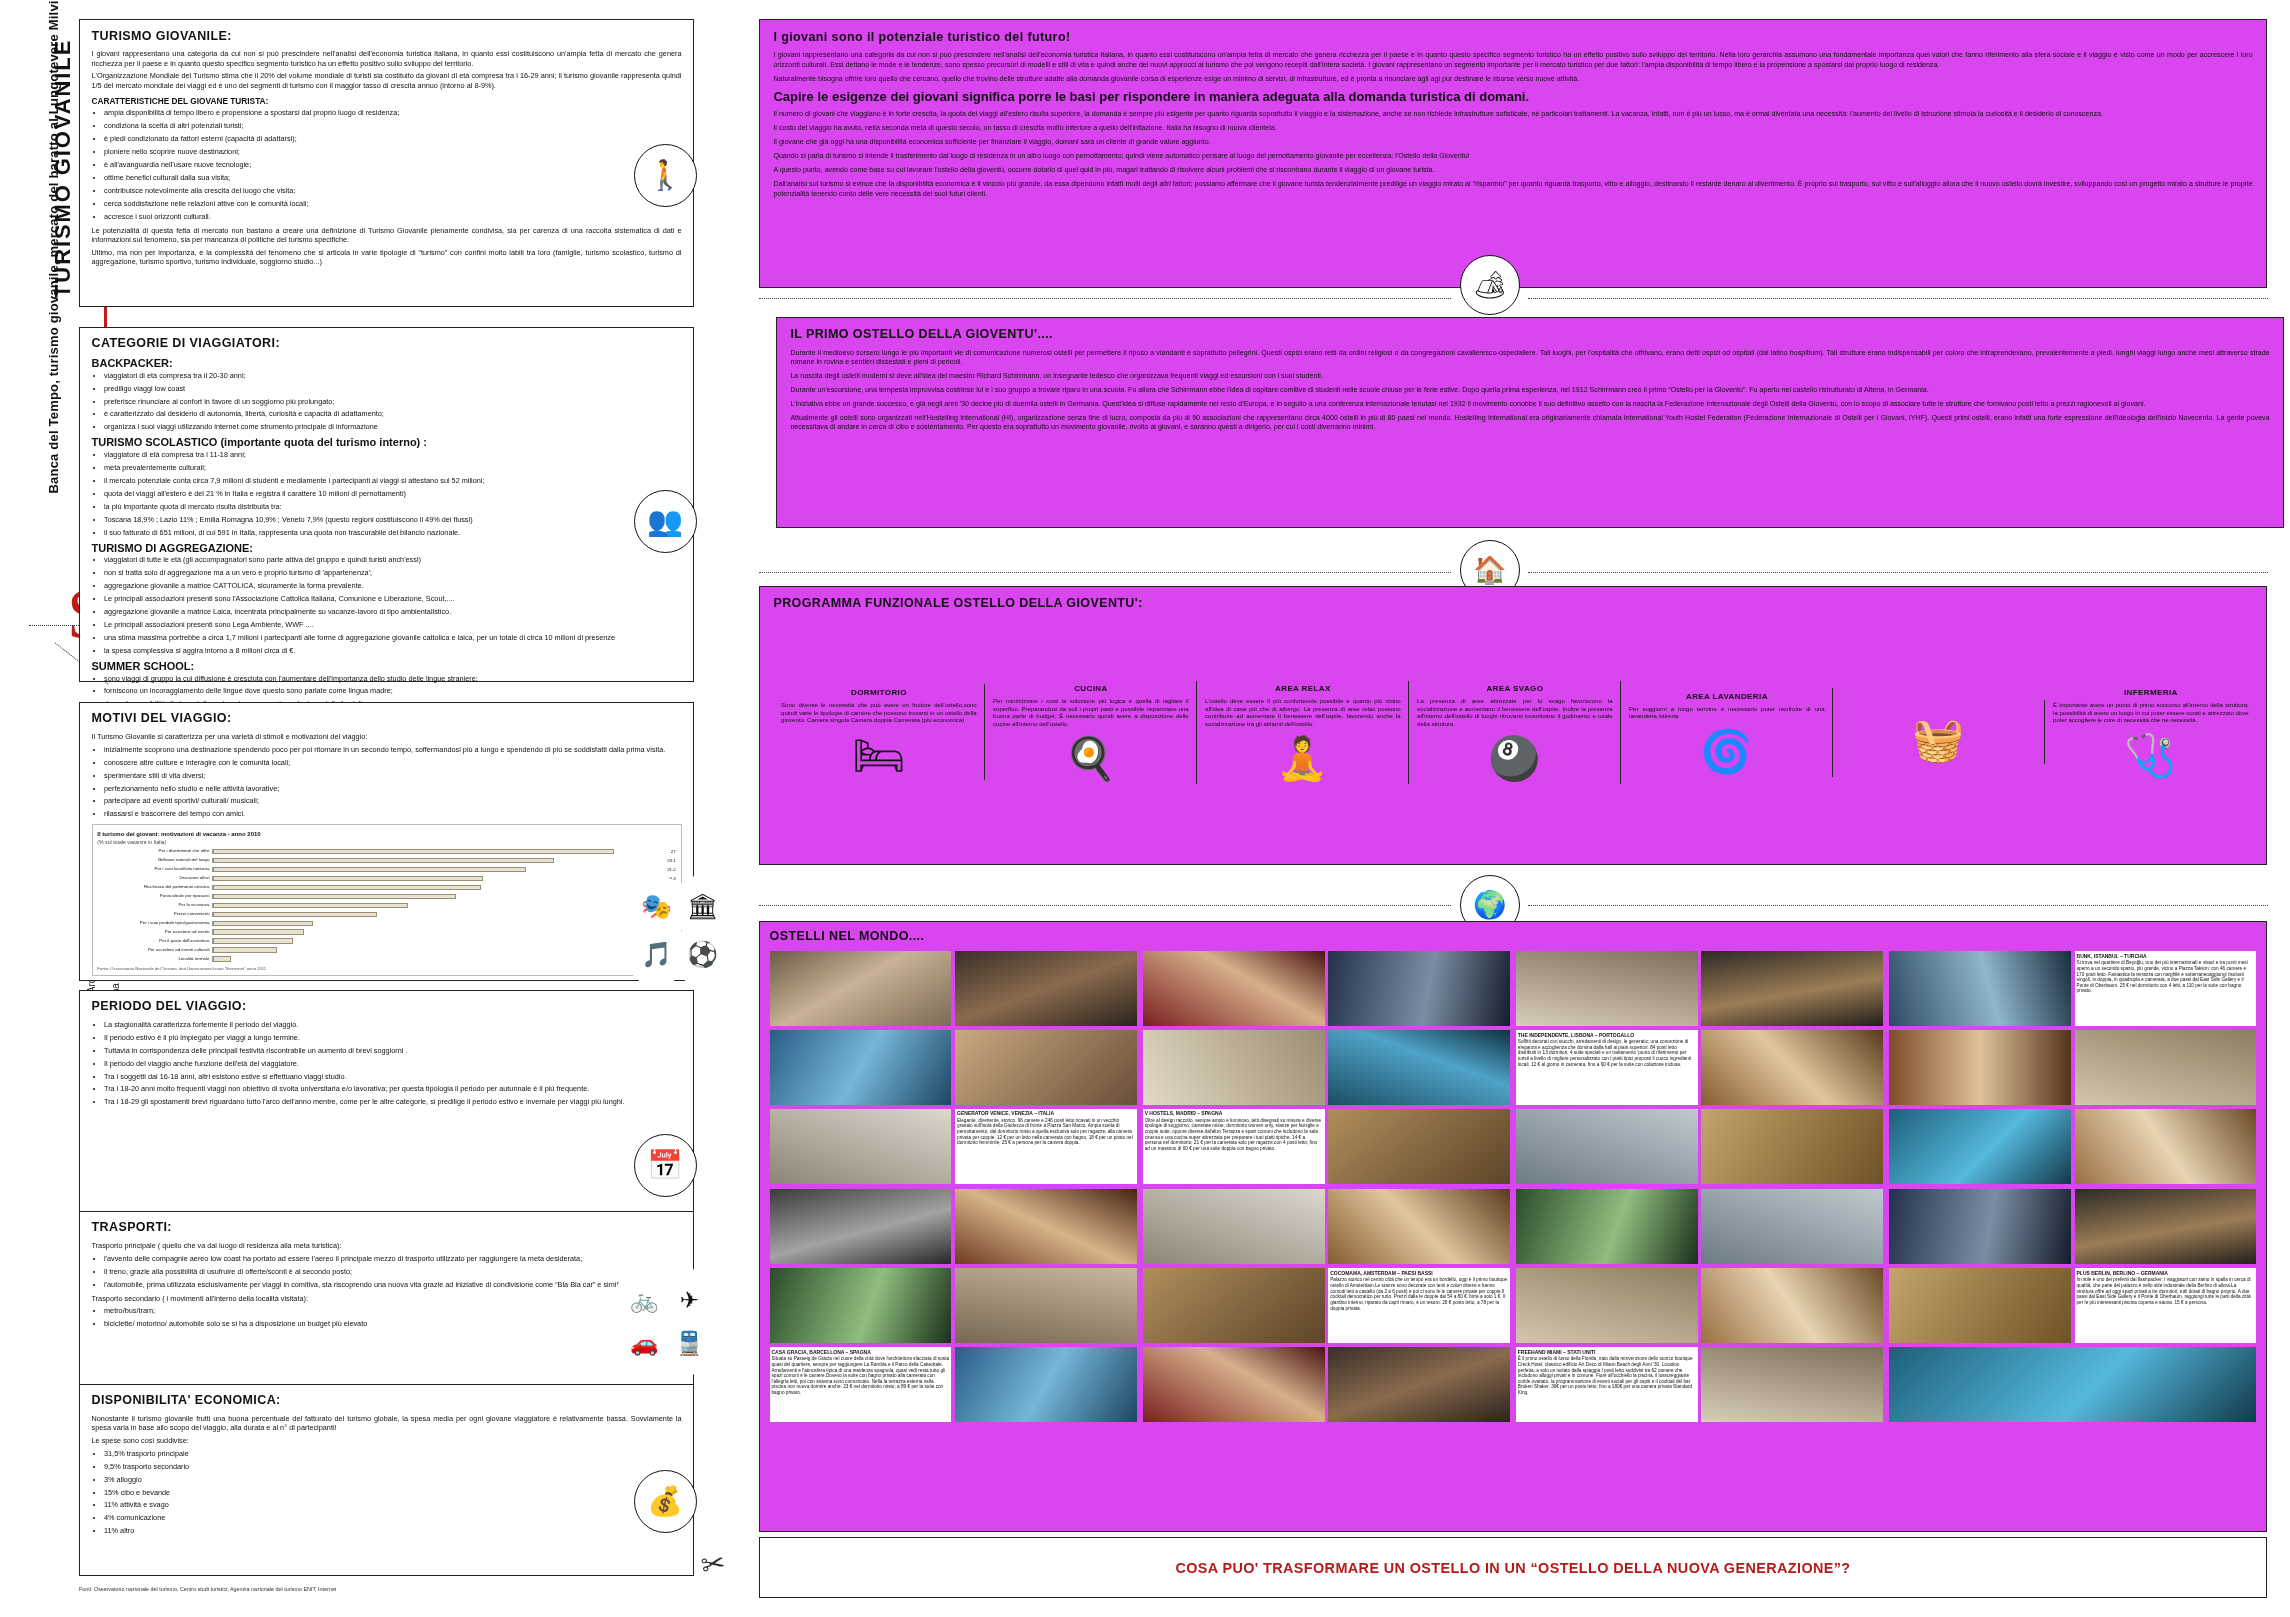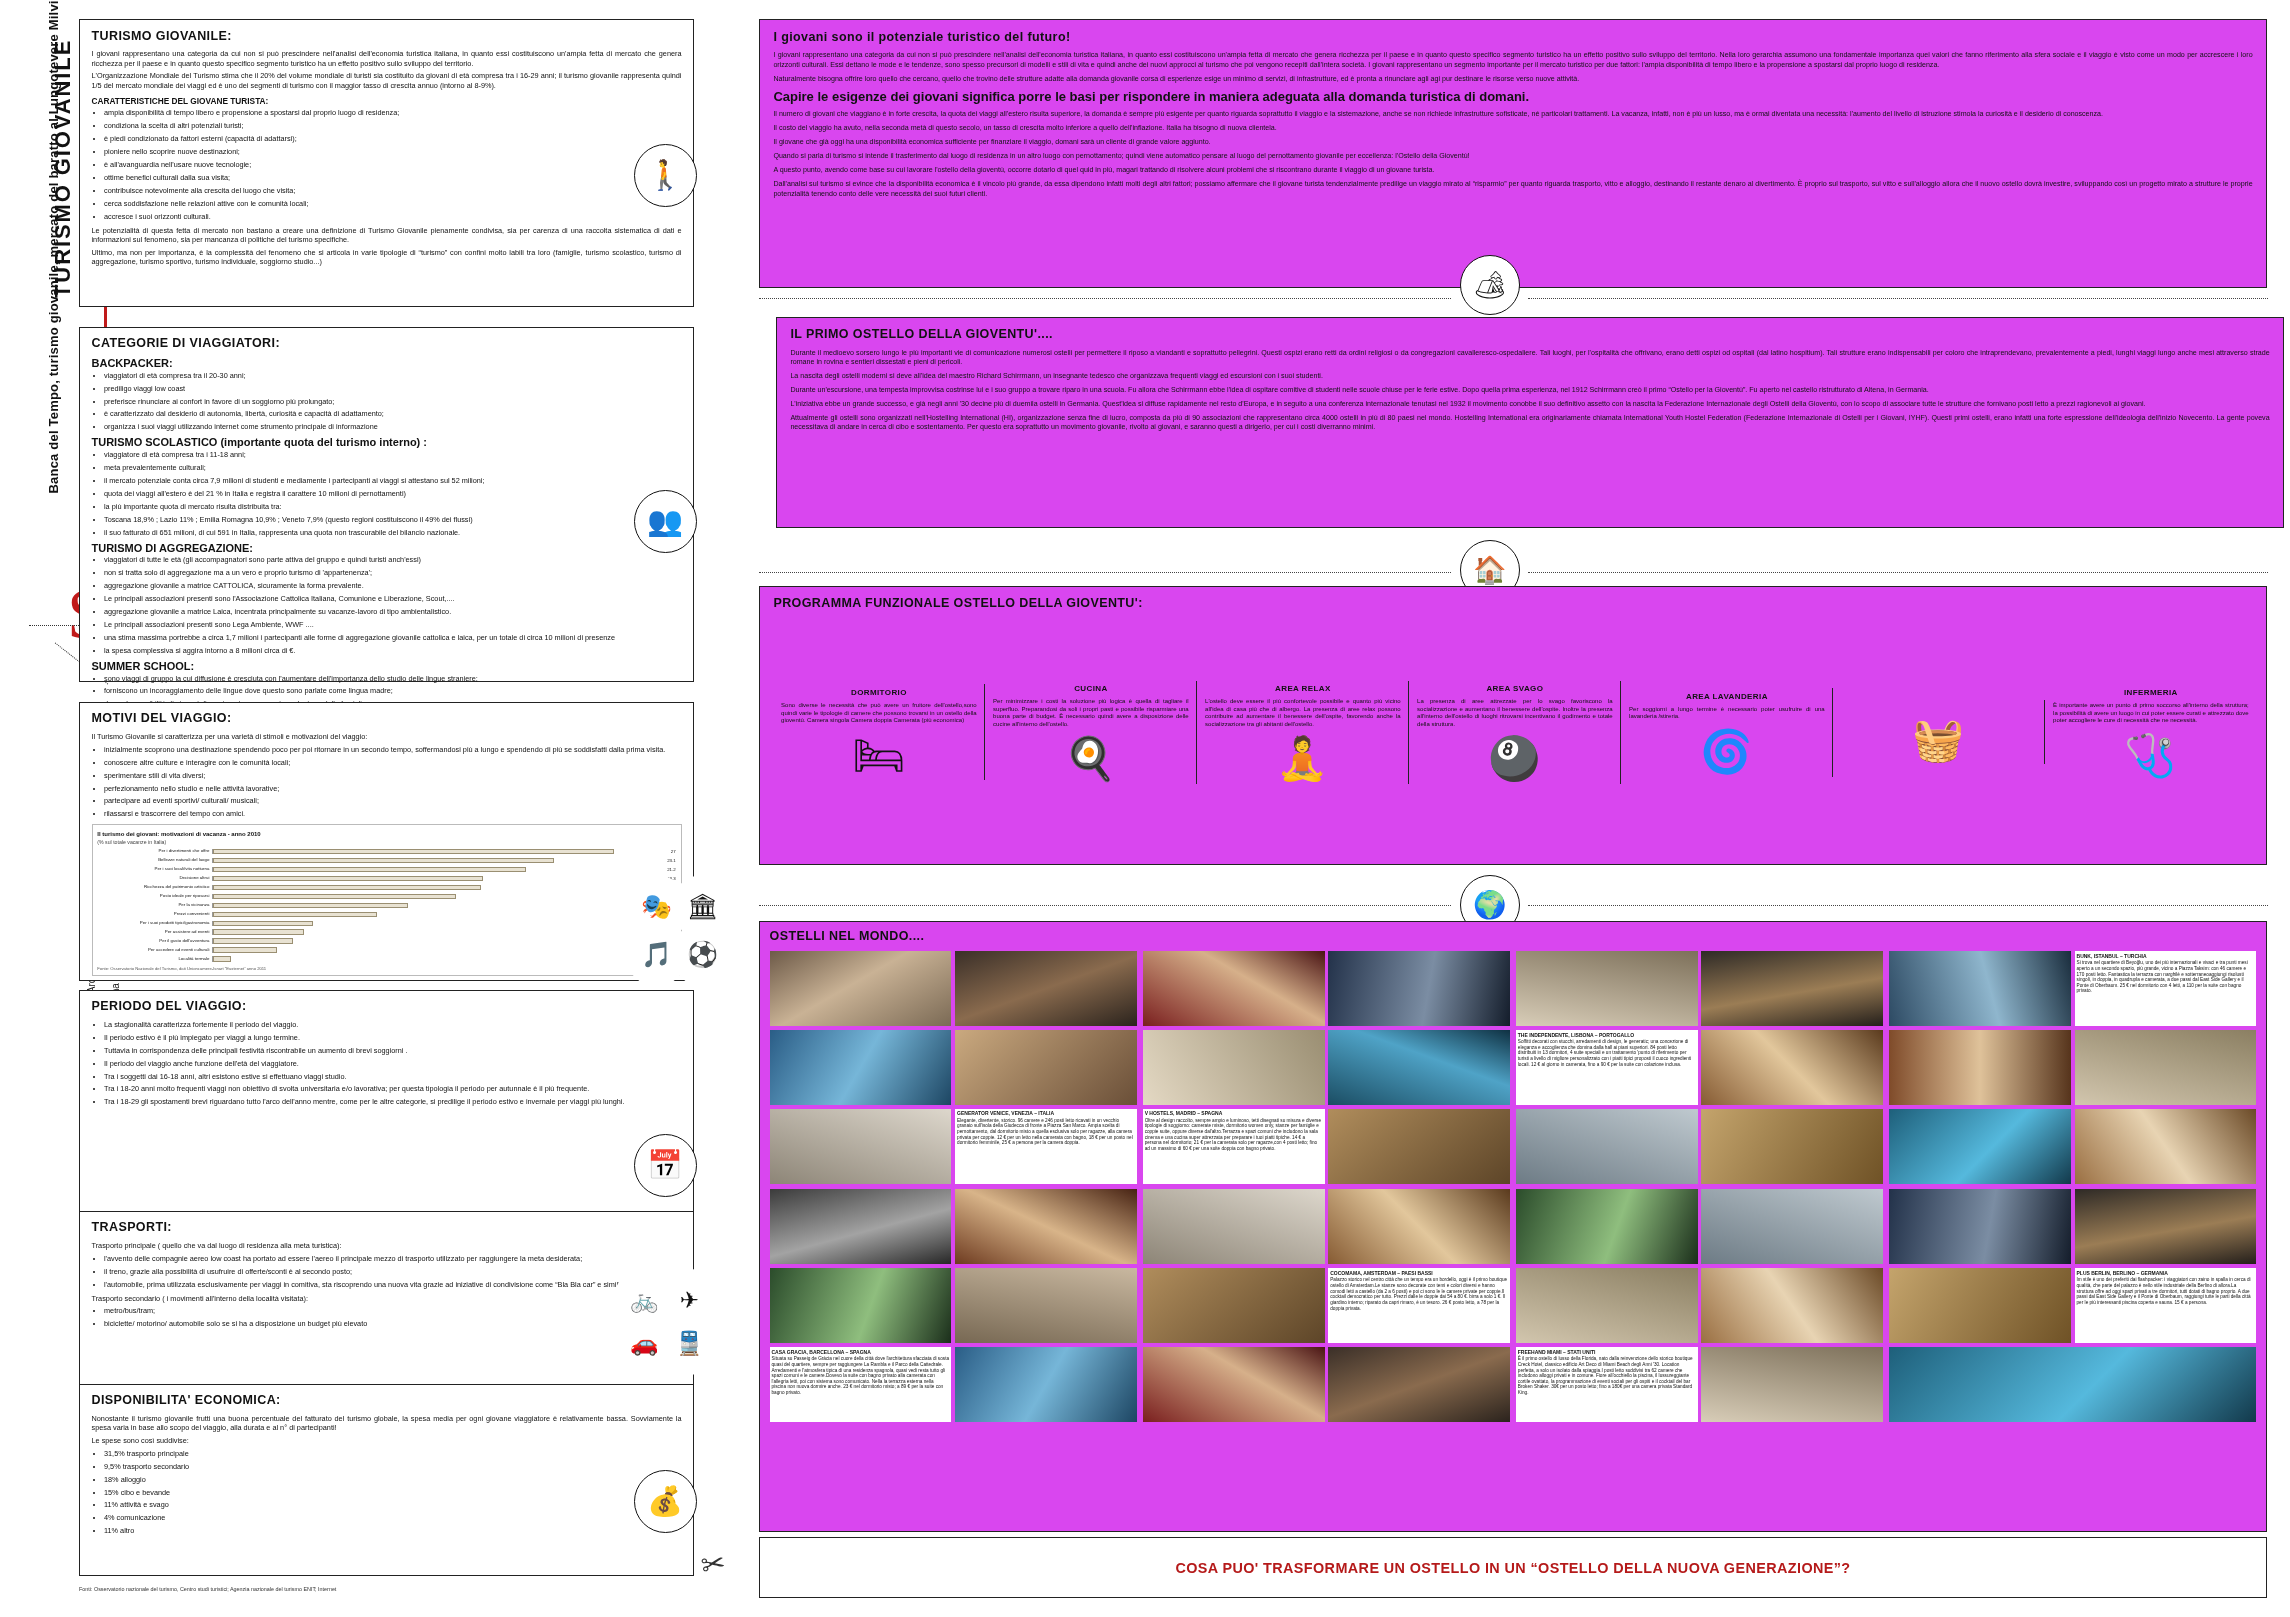--- a/index.html
+++ b/index.html
@@ -390,21 +390,21 @@
     <div class="icon-badge no-b" style="left:584px; top:1302px; font-size:23px;">🚗</div>
     <div class="icon-badge no-b" style="left:629px; top:1302px; font-size:23px;">🚆</div>
 
     <div class="lbox" style="top:1374px; height:192px;">
       <h3>DISPONIBILITA' ECONOMICA:</h3>
       <p>Nonostante il turismo giovanile frutti una buona percentuale del fatturato del turismo globale, la spesa media per ogni giovane viaggiatore è relativamente bassa. Sovviamente la spesa varia in base allo scopo del viaggio, alla durata e al n° di partecipanti!</p>
       <p>Le spese sono così suddivise:</p>
       <ul>
         <li>31,5% trasporto principale</li>
         <li>9,5% trasporto secondario</li>
-        <li>18% alloggio</li>
+        <li>3% alloggio</li>
         <li>15% cibo e bevande</li>
         <li>11% attività e svago</li>
         <li>4% comunicazione</li>
         <li>11% altro</li>
       </ul>
     </div>
     <div class="icon-badge" style="left:605px; top:1460px;">💰</div>
 
     <div class="src">Fonti: Osservatorio nazionale del turismo, Centro studi turistici; Agenzia nazionale del turismo ENIT; Internet</div>
     <div class="scissors">✂</div>

